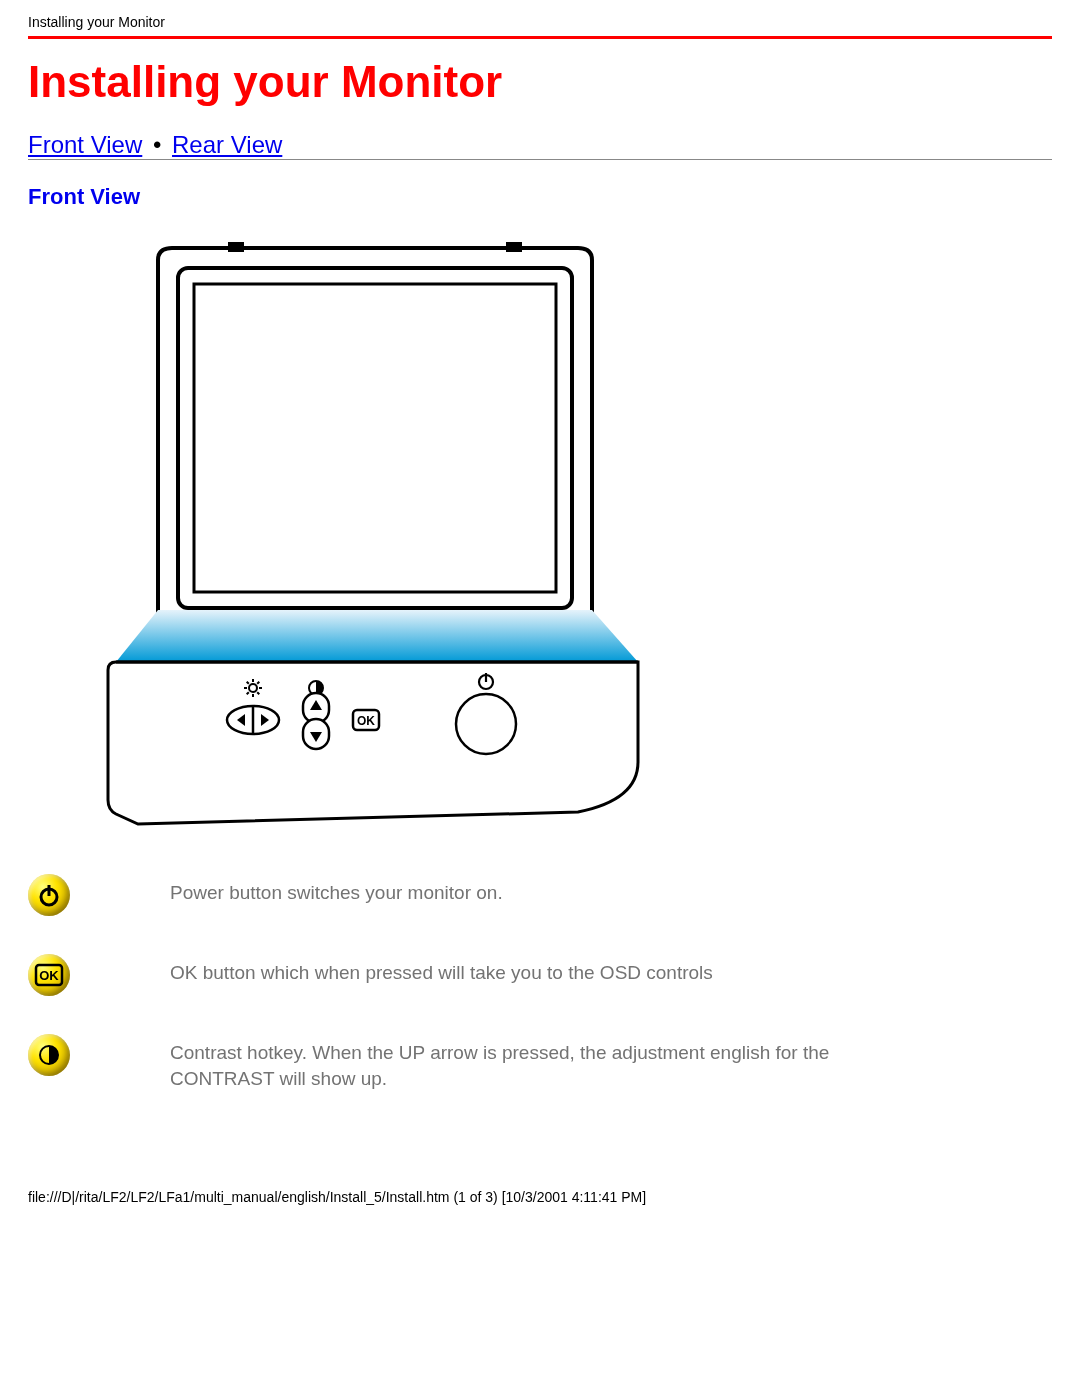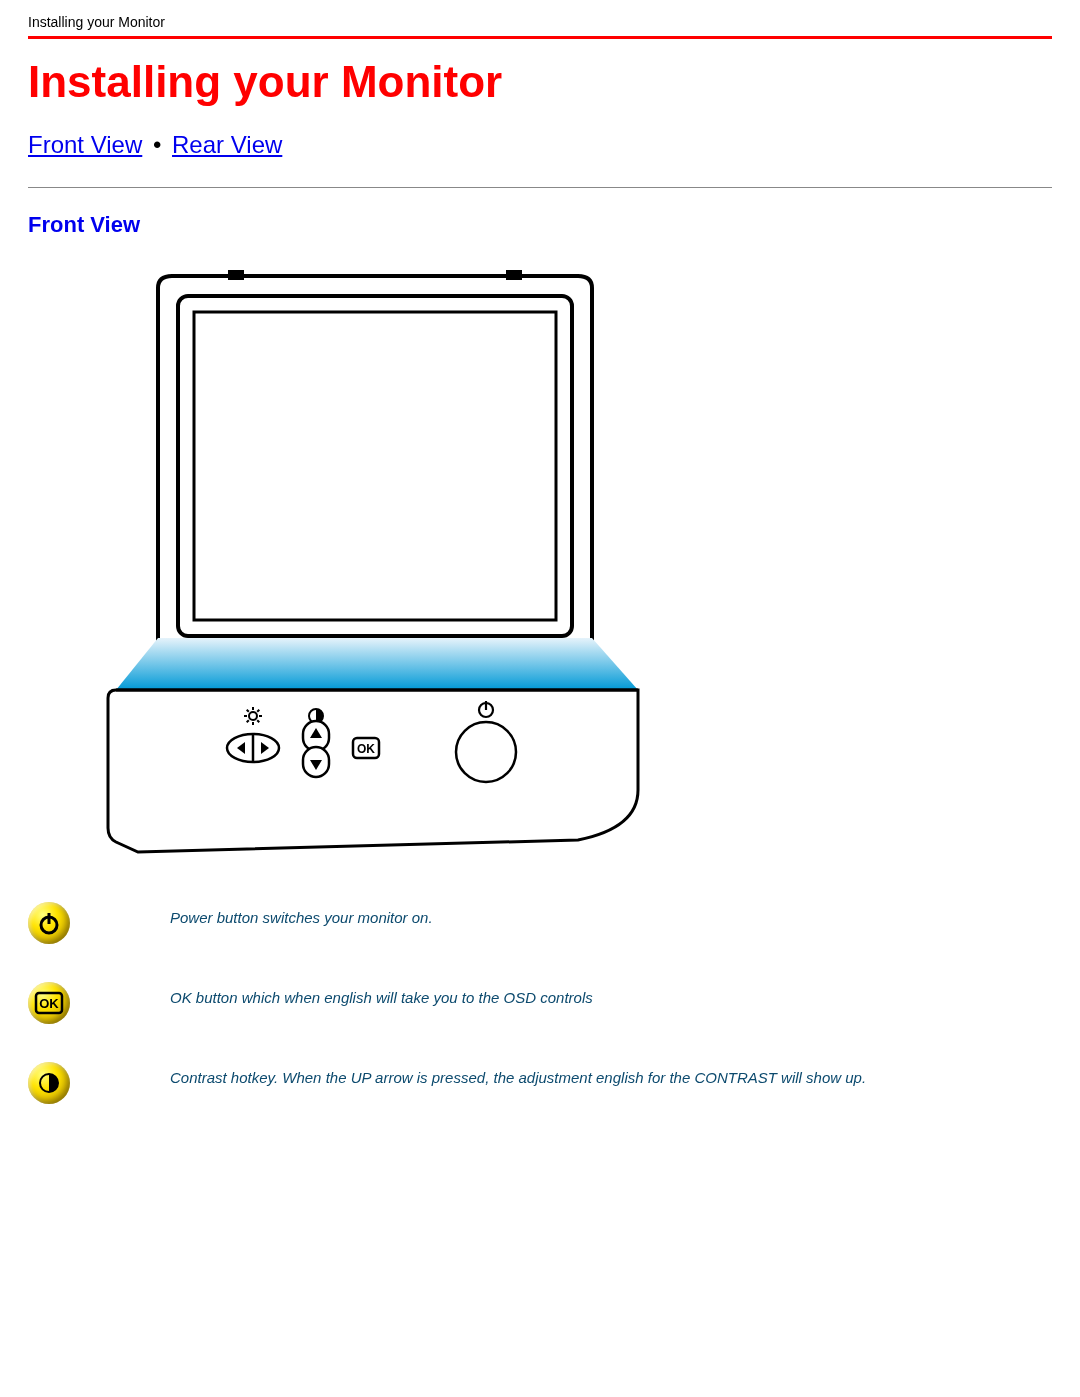--- a/index.html
+++ b/index.html
@@ -23,21 +23,20 @@
     margin-bottom: 18px;
   }
   h1.title {
     color: #f00;
     font-size: 44px;
     font-weight: bold;
     margin: 0 0 24px 0;
   }
   .nav-links {
     font-size: 24px;
-    margin-bottom: 28px;
   }
   .nav-links a {
     color: #0000ee;
     text-decoration: underline;
   }
   .nav-sep {
     color: #000;
     padding: 0 4px;
   }
   hr.thin {
@@ -66,26 +65,25 @@
     background: radial-gradient(circle at 35% 30%, #ffff80 0%, #ffe300 35%, #d4af00 80%, #9c8000 100%);
     box-shadow: inset -3px -3px 6px rgba(0,0,0,0.35), inset 2px 2px 4px rgba(255,255,255,0.6);
     display: flex;
     align-items: center;
     justify-content: center;
     margin-right: 100px;
     margin-left: 0;
     flex: none;
   }
   .legend-text {
-    font-size: 15px;
-    color: #0c4a6e;
+    font-size: 19px;
+    color: #737373;
     line-height: 1.35;
     max-width: 760px;
     padding-top: 6px;
-    font-style: italic;
   }
   .footer {
     font-size: 14px;
     color: #000;
     padding: 60px 0 16px 0;
   }
   
   .glyph-power { stroke: #000; stroke-width: 3; fill: none; }
   .glyph-ok-box { stroke:#000; stroke-width:2.5; fill:none; }
   .glyph-ok-text { font: bold 13px Arial; fill:#000; }
@@ -192,26 +190,27 @@
     <div class="legend-text">Power button switches your monitor on.</div>
   </div>
 
   <div class="legend-row">
     <div class="legend-icon">
       <svg width="30" height="24" viewBox="0 0 30 24">
         <rect x="2" y="2" width="26" height="20" rx="3" class="glyph-ok-box"></rect>
         <text x="15" y="17" text-anchor="middle" class="glyph-ok-text">OK</text>
       </svg>
     </div>
-    <div class="legend-text">OK button which when english will take you to the OSD controls</div>
+    <div class="legend-text">OK button which when pressed will take you to the OSD controls</div>
   </div>
 
   <div class="legend-row">
     <div class="legend-icon">
       <svg width="24" height="24" viewBox="0 0 24 24">
         <circle cx="12" cy="12" r="9" class="glyph-contrast-circle"></circle>
         <path d="M12 3 A9 9 0 0 1 12 21 Z" class="glyph-contrast-half"></path>
       </svg>
     </div>
     <div class="legend-text">Contrast hotkey. When the UP arrow is pressed, the adjustment english for the CONTRAST will show up.</div>
   </div>
 
+  <div class="footer">file:///D|/rita/LF2/LF2/LFa1/multi_manual/english/Install_5/Install.htm (1 of 3) [10/3/2001 4:11:41 PM]</div>
 </div>
 
 </body></html>

